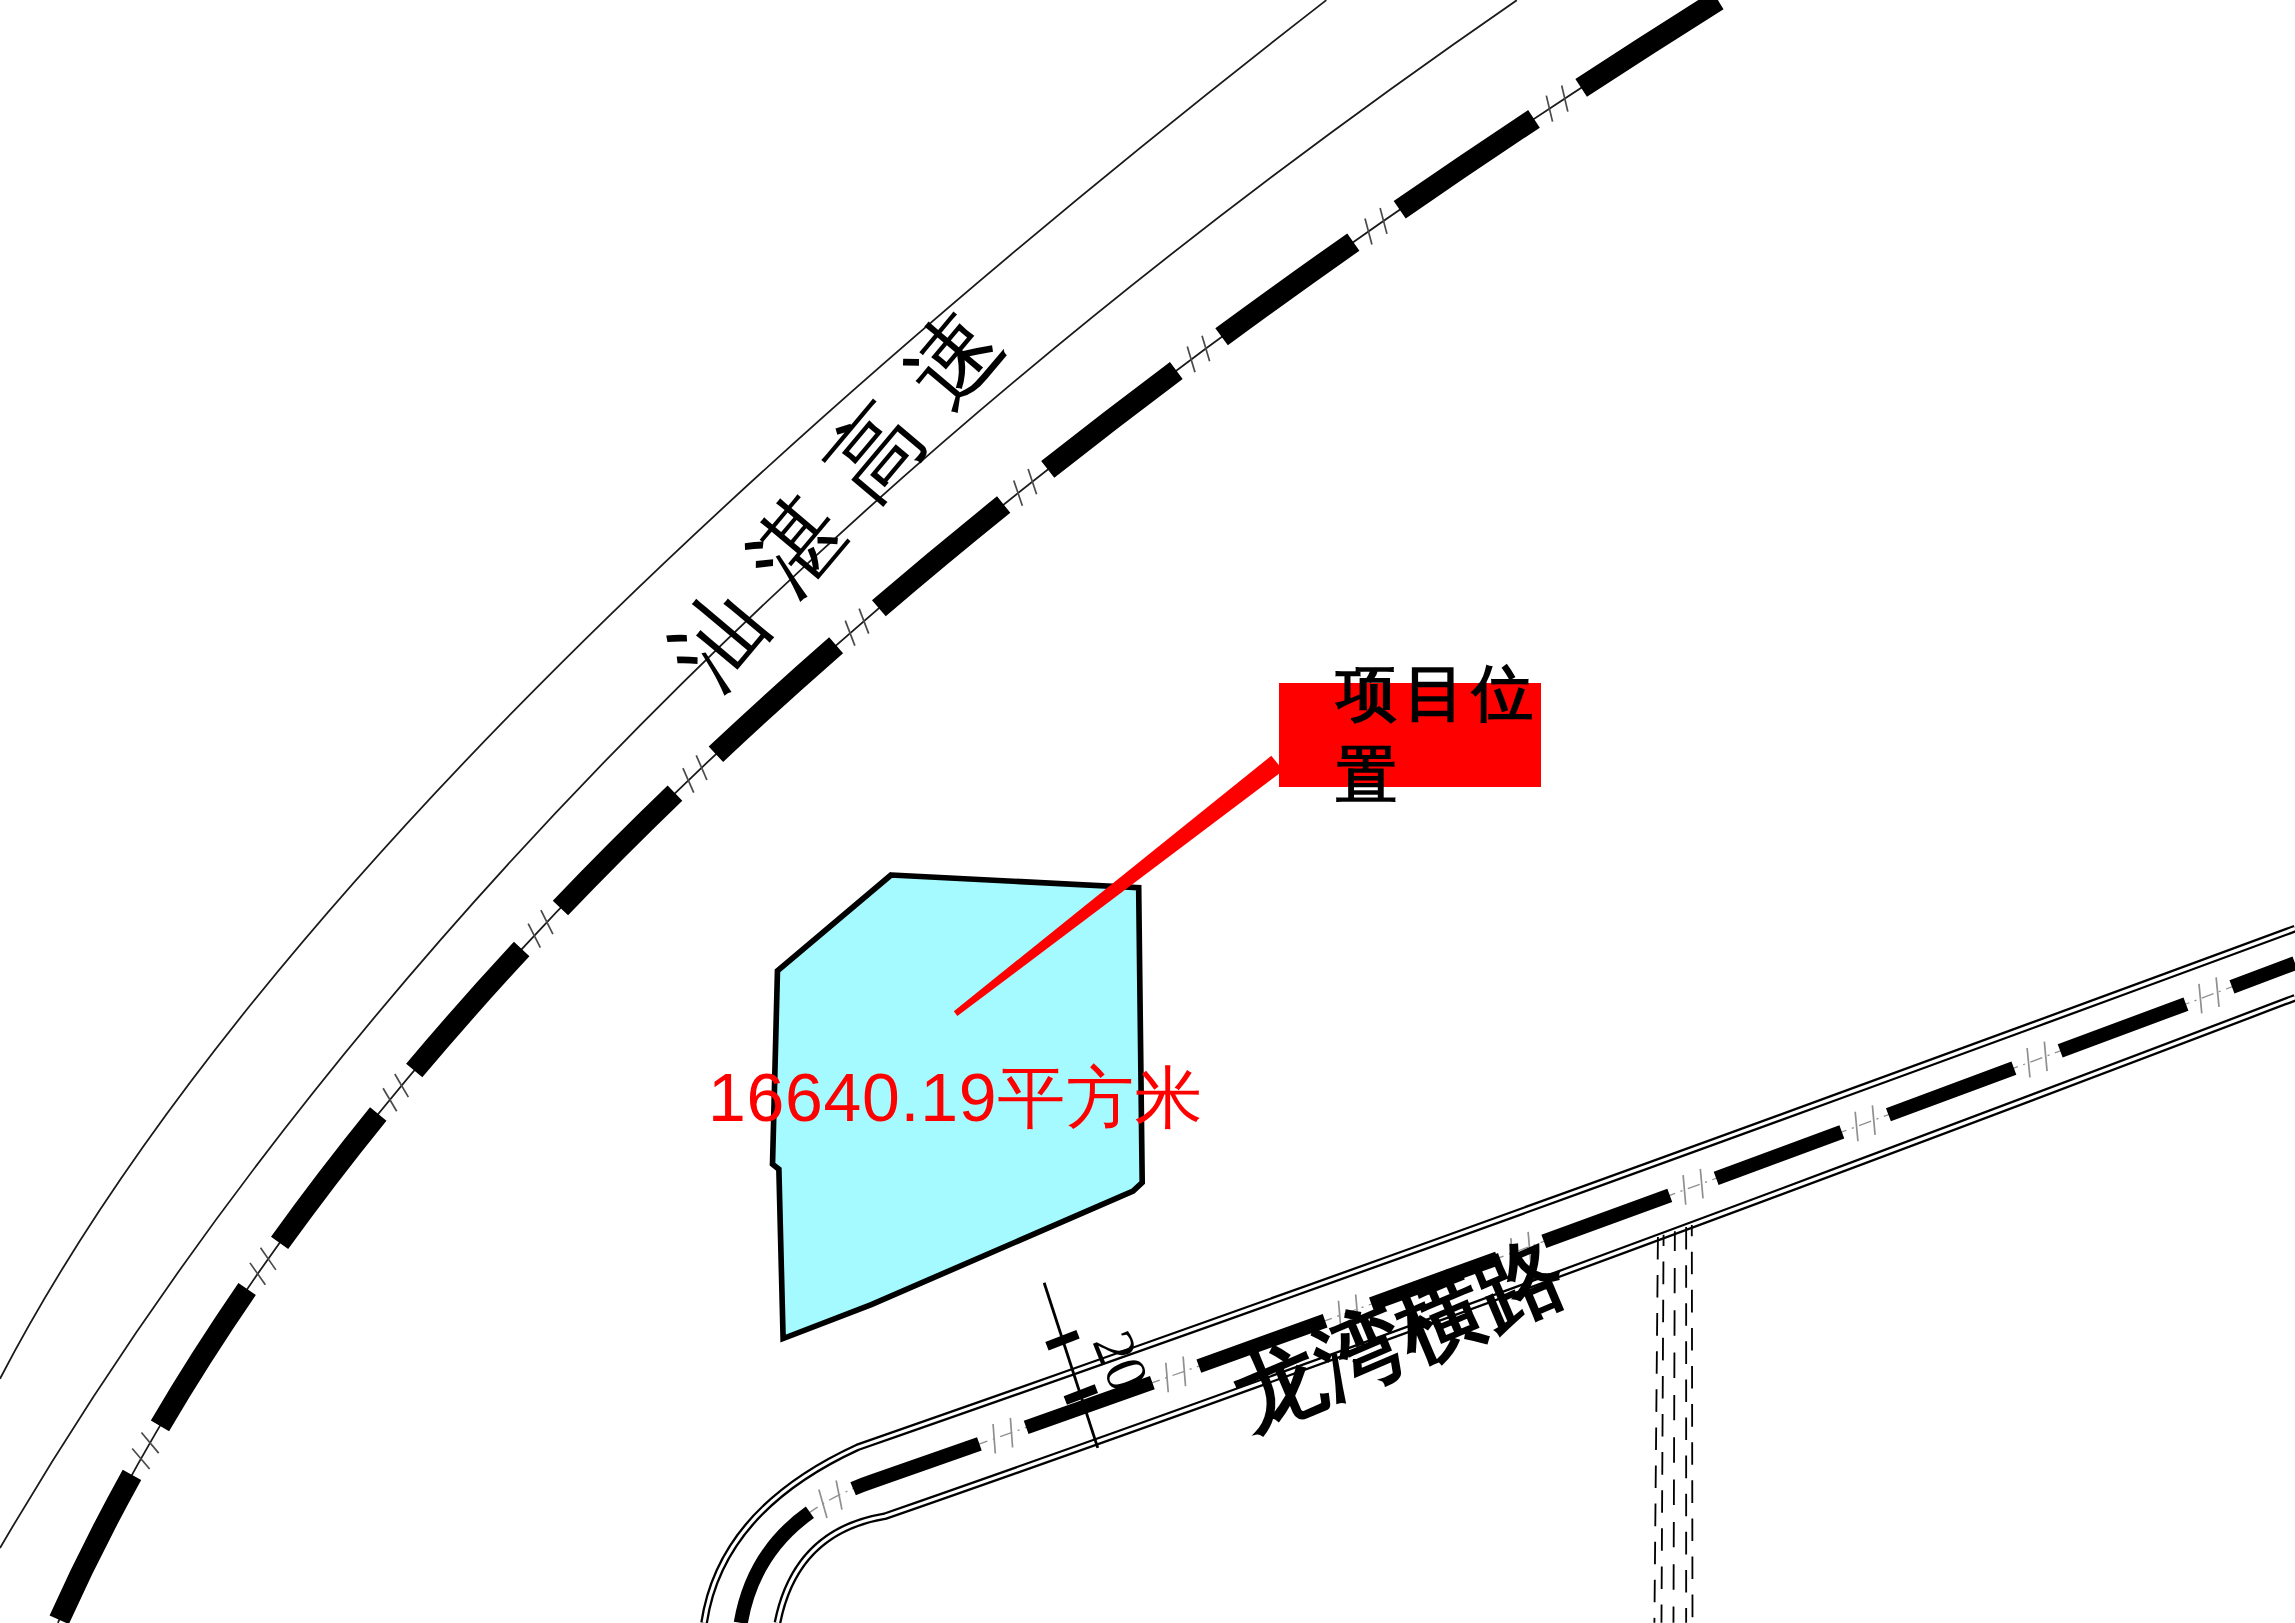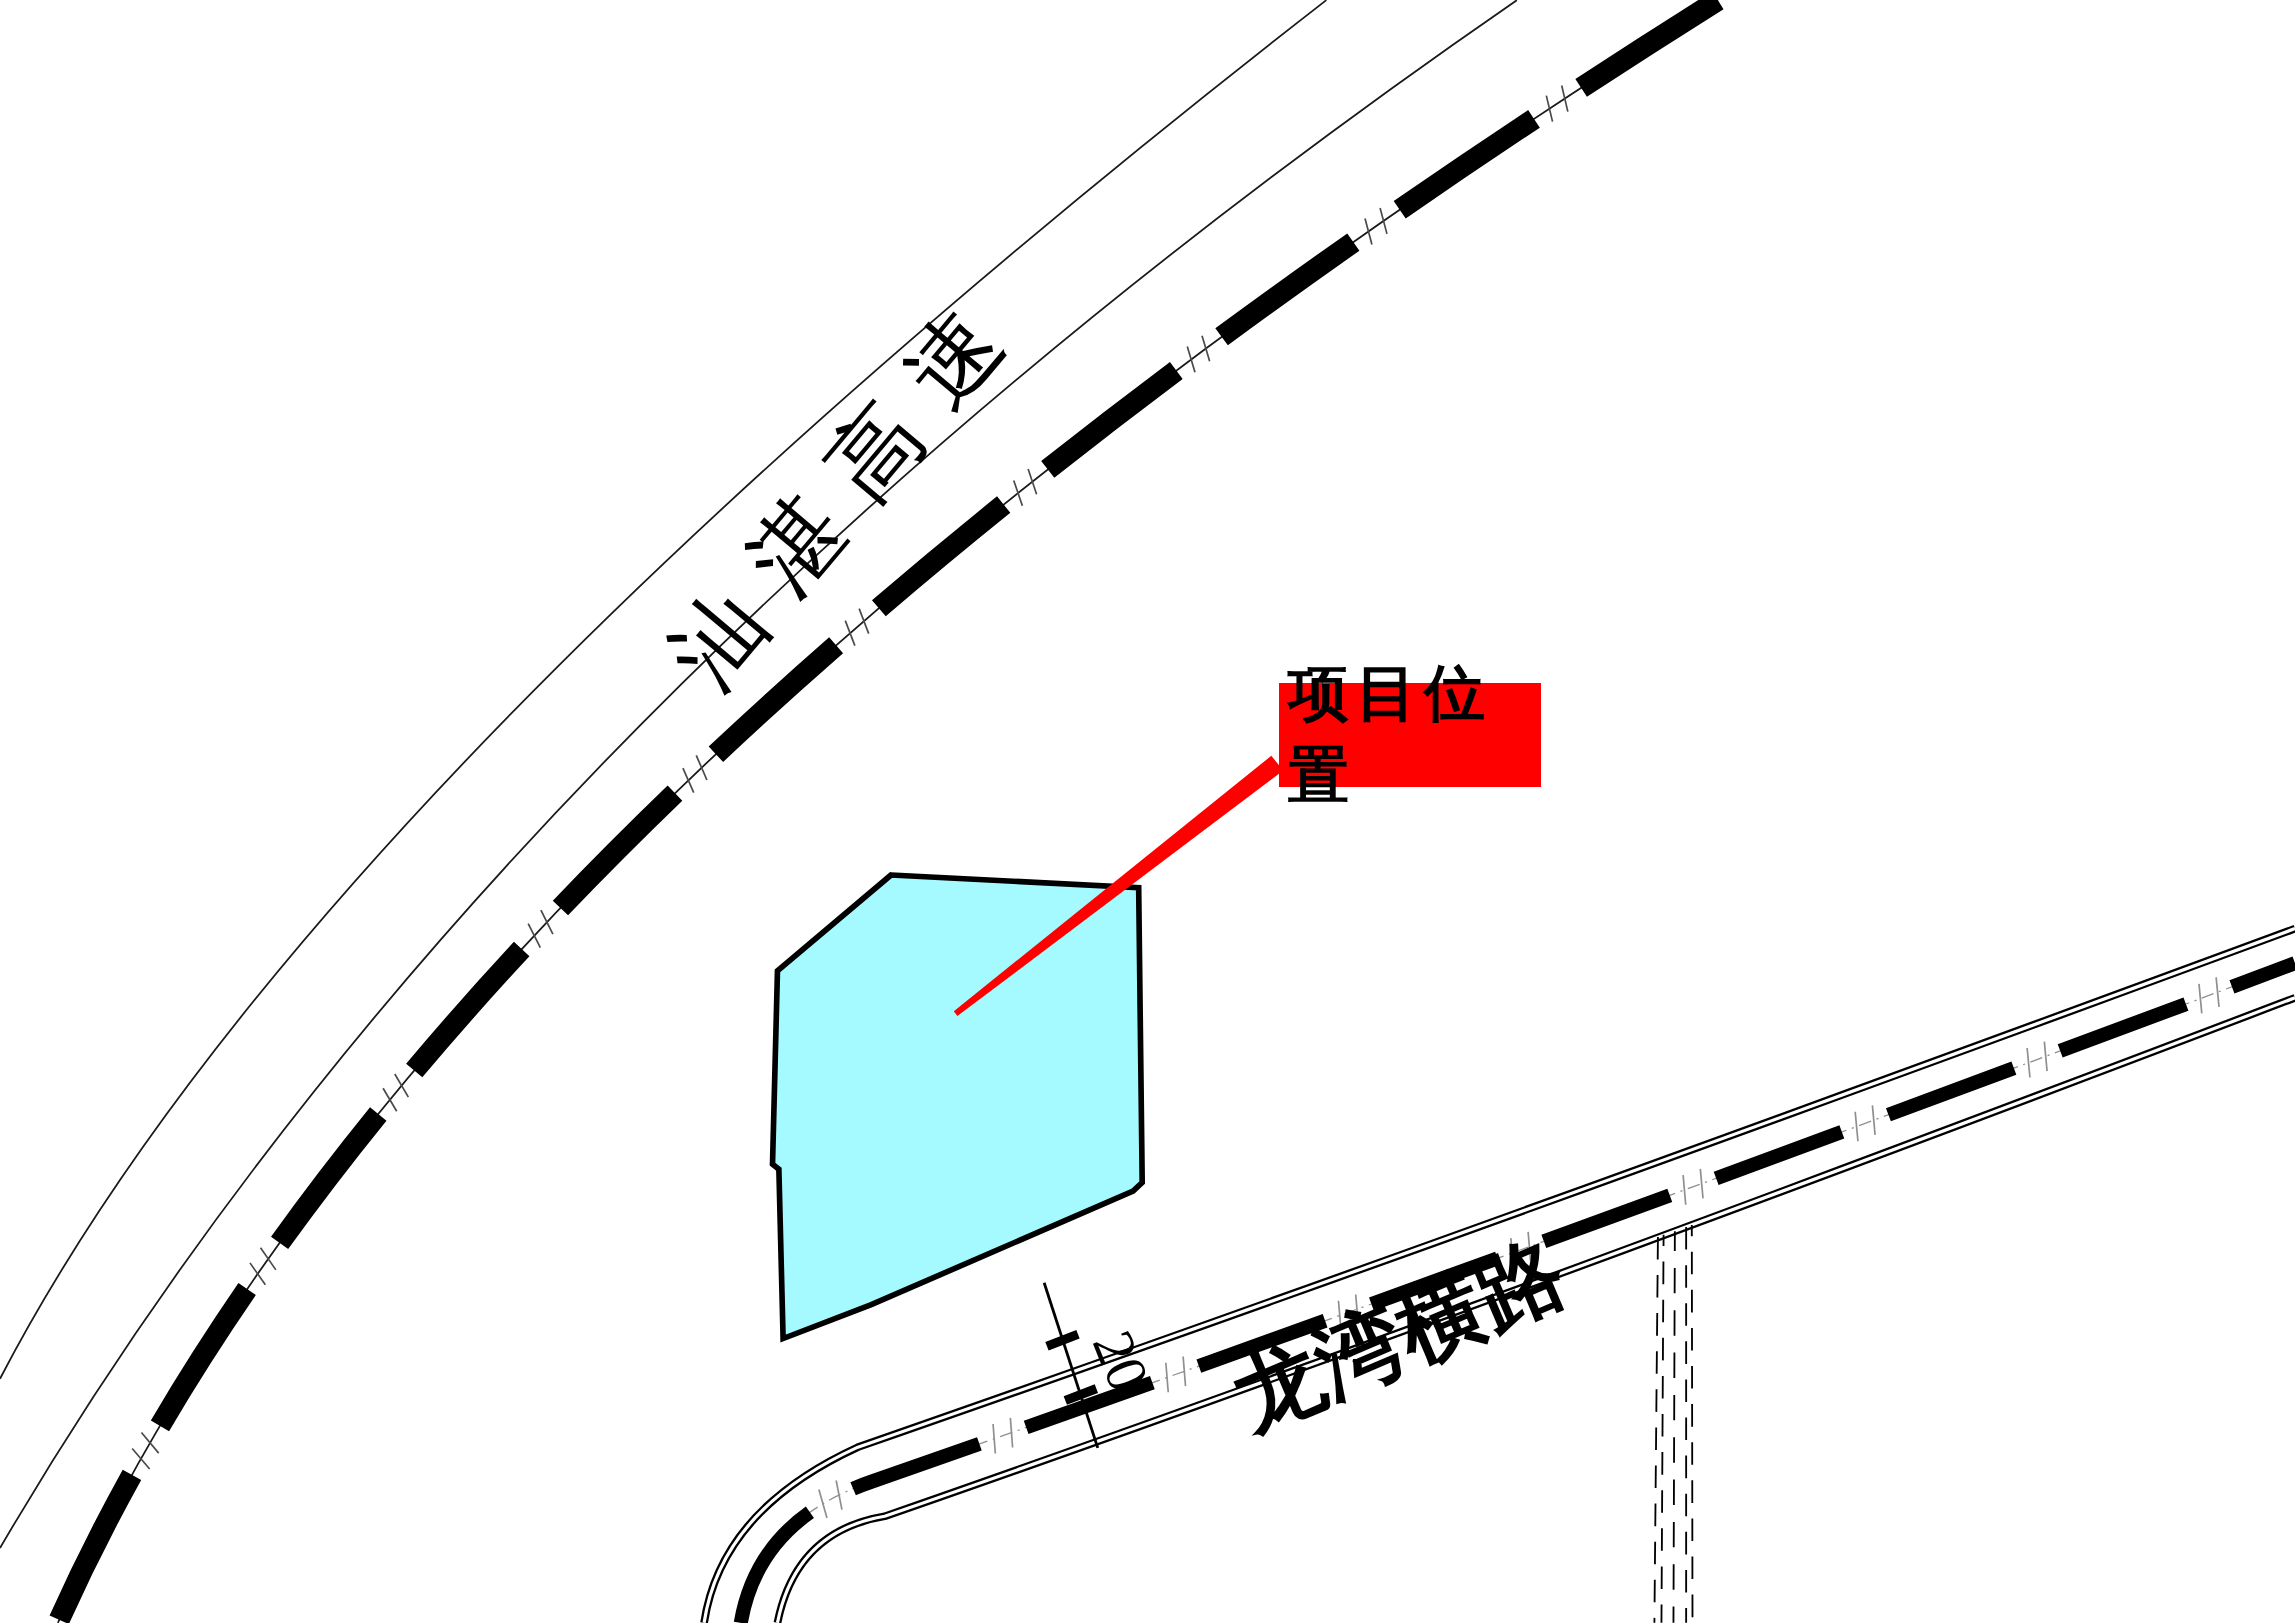--- a/index.html
+++ b/index.html
@@ -11,21 +11,21 @@
        transform:translate(-50%,-50%) rotate(-50deg);}
   #road-label{left:1401px;top:1336px;font-size:86px;font-weight:600;letter-spacing:1.4px;
        transform:translate(-50%,-50%) rotate(-23deg);}
   #area-label{left:708px;top:1053px;font-size:68px;font-weight:500;color:#FF0000;letter-spacing:0.7px;}
   #dim-label{left:1121px;top:1361px;font-size:58px;font-weight:500;
        font-family:"Liberation Serif",serif;
        transform:translate(-50%,-50%) rotate(68deg);}
   #project-callout{position:absolute;left:1279px;top:683px;width:262px;height:104px;
        background:#FF0000;display:flex;align-items:center;justify-content:center;}
   #callout-text{font-family:"Liberation Serif",serif;font-size:61px;font-weight:600;
-       letter-spacing:7px;color:#000;padding-left:9px;}
+       letter-spacing:7px;color:#000;padding-left:9px;margin-left:48px;}
 </style>
 </head>
 <body>
 
 <div id="stage">
 
   <svg id="drawing" width="2295" height="1623" viewBox="0 0 3253 2300" xmlns="http://www.w3.org/2000/svg">
 
     <g>
       <path id="exp-thin1" d="M 1880 0 Q 430 1127 0 1954" fill="none" stroke="#1a1a1a" stroke-width="2.5"></path>
@@ -105,20 +105,21 @@
 
     <polygon points="1263,1240 1614,1258 1619,1676 1606,1688 1235,1849 1110,1897 1104,1657 1095,1650 1102,1376" fill="#A4FAFF" stroke="#000000" stroke-width="8" stroke-linejoin="miter"></polygon>
 
     <polygon points="1802,1071 1819,1092 1357,1440 1352,1433" fill="#FF0000"></polygon>
   </svg>
 
   <div class="label" id="expressway-label">汕湛高速</div>
 
   <div class="label" id="road-label">龙湾横路</div>
 
+  <div class="label" id="area-label">16640.19平方米</div>
 
   <div class="label" id="dim-label">20</div>
 
   <div id="project-callout">
     <span id="callout-text">项目位置</span>
   </div>
 </div>
 
 
 </body></html>

